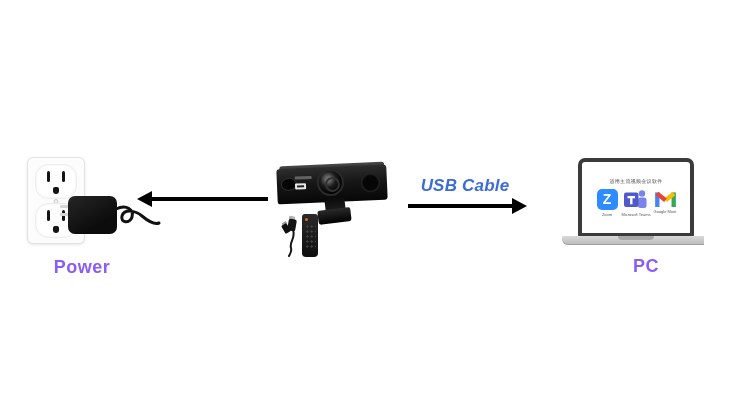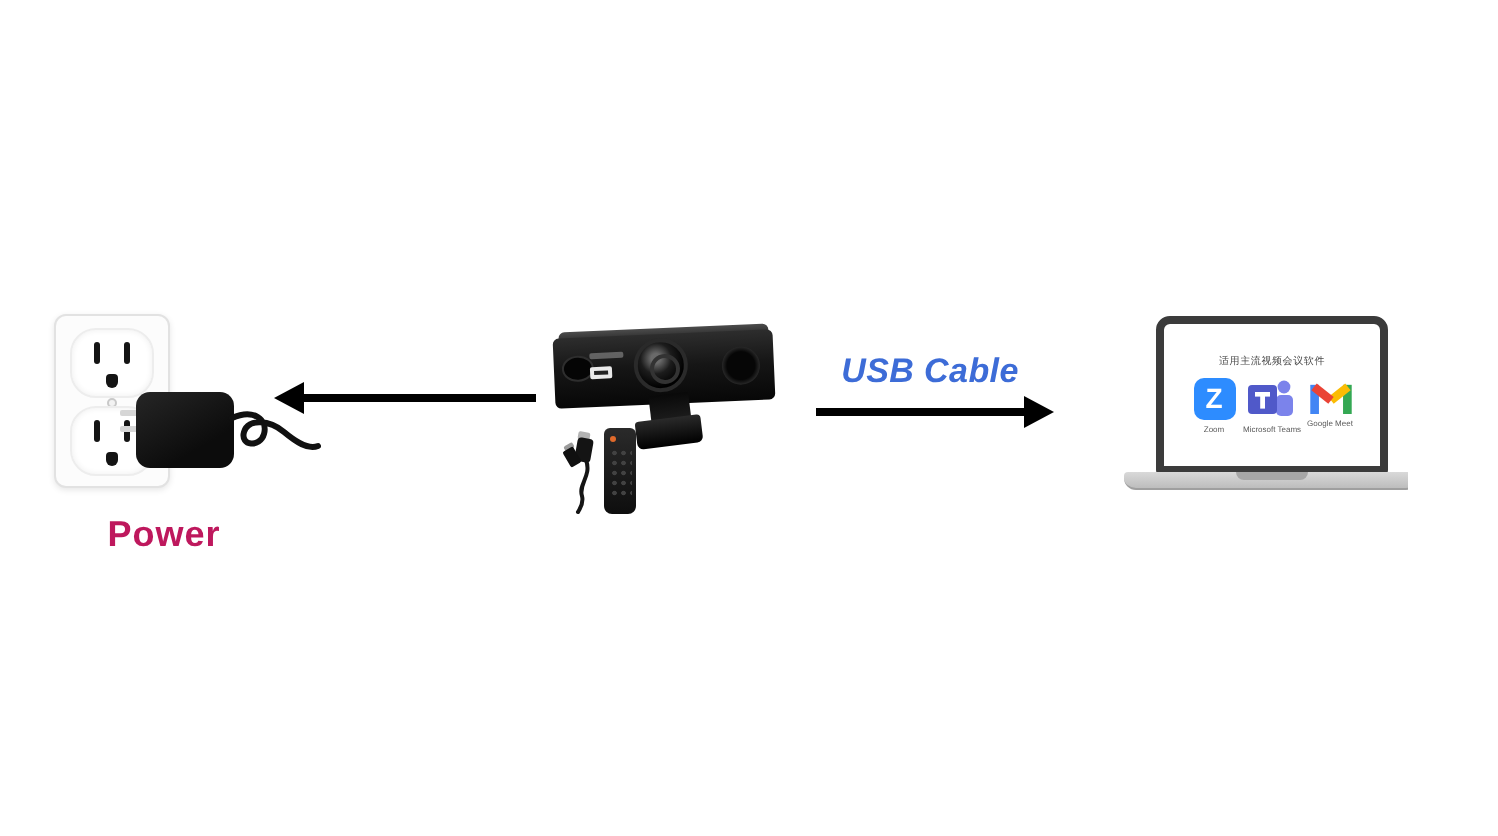--- a/index.html
+++ b/index.html
@@ -98,21 +98,21 @@
     letter-spacing:0.3px; }
   .apps-row { display:flex; align-items:center; gap:7px; }
   .app { display:flex; flex-direction:column; align-items:center; width:22px; }
   .app-label { font-size:4px; line-height:1; color:#5a5a5a; white-space:nowrap; margin-top:3px; }
   .zoom-tile { width:21px; height:21px; border-radius:5px; background:#2D8CFF;
     display:flex; align-items:center; justify-content:center;
     color:#fff; font-weight:bold; font-size:14px; line-height:1; }
   .teams-tile, .gmail-tile { display:block; }
 
   
-  .node-label { position:absolute; font-size:18px; font-weight:bold; color:#be185d;
+  .node-label { position:absolute; font-size:18px; font-weight:bold; color:#8b5cf6;
     text-align:center; letter-spacing:0.5px; }
   .label-power { left:36px; top:257px; width:92px; }
   .label-camera { left:297px; top:256px; width:92px; }
   .label-pc { left:600px; top:256px; width:92px; }
 </style>
 </head>
 <body>
 
 <div class="canvas">
 
@@ -199,14 +199,15 @@
           <div class="app-label">Google Meet</div>
         </div>
       </div>
     </div>
   </div>
   <div class="laptop-base">
     <div class="laptop-notch"></div>
   </div>
 
   <div class="node-label label-power">Power</div>
+  <div class="node-label label-pc">PC</div>
 
 </div>
 
 </body></html>

